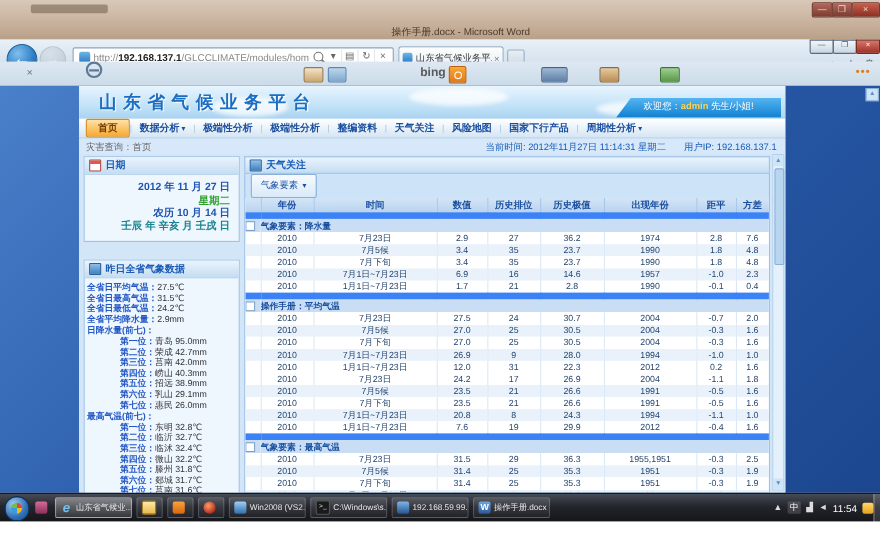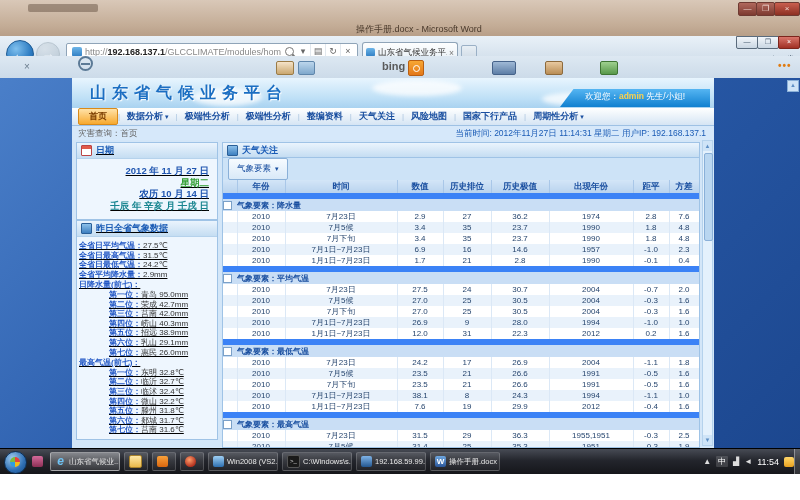--- a/index.html
+++ b/index.html
@@ -87,28 +87,28 @@
   .nav-item.active{background:linear-gradient(#ffe2a8,#f7a92e);border:1px solid #d98a1a;border-radius:2px;
     color:#7a3c00;padding:1px 10px;text-align:right;}
   .nav-sep{color:#aac4de;font-size:8px;}
   .nav-caret{font-size:7px;color:#1a4fa0;margin-left:2px;}
 
   
   #pg-status{top:48px;left:0;width:642px;height:14px;background:#d6e8fa;border-bottom:1px solid #bcd6ee;
     font-size:8.5px;line-height:14px;color:#666;}
   #loc{left:6px;top:0;}
   #status-right{right:8px;top:0;color:#1a5bb5;white-space:nowrap;}
-  #status-right span{}
+  #status-right span{margin-left:14px;}
 
   
   #pg-body{top:62px;left:0;width:642px;height:308px;background:#d3e6f8;}
 
   
   #sidebar{left:4px;top:2px;width:142px;}
-  .panel{border:1px solid #9fc3e6;background:#eef6fe;margin-bottom:0;text-decoration:underline;}
+  .panel{border:1px solid #9fc3e6;background:#eef6fe;margin-bottom:16px;}
   .panel-h{height:15px;background:linear-gradient(#eaf4fd,#c5ddf2);border-bottom:1px solid #b5d2ec;
     display:flex;align-items:center;font-size:9px;font-weight:bold;color:#1a5bb5;}
   .pic{width:9px;height:9px;margin:0 4px 0 4px;border-radius:1px;flex:none;}
   .pic.cal{background:linear-gradient(#e05a4a 0 35%,#fff 35%);border:1px solid #b44;}
   .pic.dat{background:linear-gradient(#8cc0ea,#3d7fc0);border:1px solid #2a5f98;}
   #date-body{padding:6px 8px 8px 4px;text-align:right;font-size:9.5px;line-height:11.5px;}
   .d-main{color:#1f55b0;font-weight:bold;}
   .d-week{color:#2f9e2f;font-weight:bold;}
   .d-lunar{color:#1f55b0;font-weight:bold;}
   .d-gz{color:#17848f;font-weight:bold;}
@@ -400,21 +400,21 @@
                   <td>1月1日~7月23日</td>
                   <td>1.7</td>
                   <td>21</td>
                   <td>2.8</td>
                   <td>1990</td>
                   <td>-0.1</td>
                   <td>0.4</td>
                 </tr>
                 <tr class="grp">
                   <td><span class="expander"></span></td>
-                  <td colspan="8">气象要素：平均气温</td>
+                  <td colspan="8">操作手册：平均气温</td>
                 </tr>
                 <tr>
                   <td></td>
                   <td>2010</td>
                   <td>7月23日</td>
                   <td>27.5</td>
                   <td>24</td>
                   <td>30.7</td>
                   <td>2004</td>
                   <td>-0.7</td>
@@ -457,24 +457,20 @@
                   <td></td>
                   <td>2010</td>
                   <td>1月1日~7月23日</td>
                   <td>12.0</td>
                   <td>31</td>
                   <td>22.3</td>
                   <td>2012</td>
                   <td>0.2</td>
                   <td>1.6</td>
                 </tr>
-                <tr class="grp">
-                  <td><span class="expander"></span></td>
-                  <td colspan="8">气象要素：最低气温</td>
-                </tr>
                 <tr>
                   <td></td>
                   <td>2010</td>
                   <td>7月23日</td>
                   <td>24.2</td>
                   <td>17</td>
                   <td>26.9</td>
                   <td>2004</td>
                   <td>-1.1</td>
                   <td>1.8</td>
@@ -498,21 +494,21 @@
                   <td>21</td>
                   <td>26.6</td>
                   <td>1991</td>
                   <td>-0.5</td>
                   <td>1.6</td>
                 </tr>
                 <tr class="alt">
                   <td></td>
                   <td>2010</td>
                   <td>7月1日~7月23日</td>
-                  <td>38.1</td>
+                  <td>20.8</td>
                   <td>8</td>
                   <td>24.3</td>
                   <td>1994</td>
                   <td>-1.1</td>
                   <td>1.0</td>
                 </tr>
                 <tr>
                   <td></td>
                   <td>2010</td>
                   <td>1月1日~7月23日</td>

